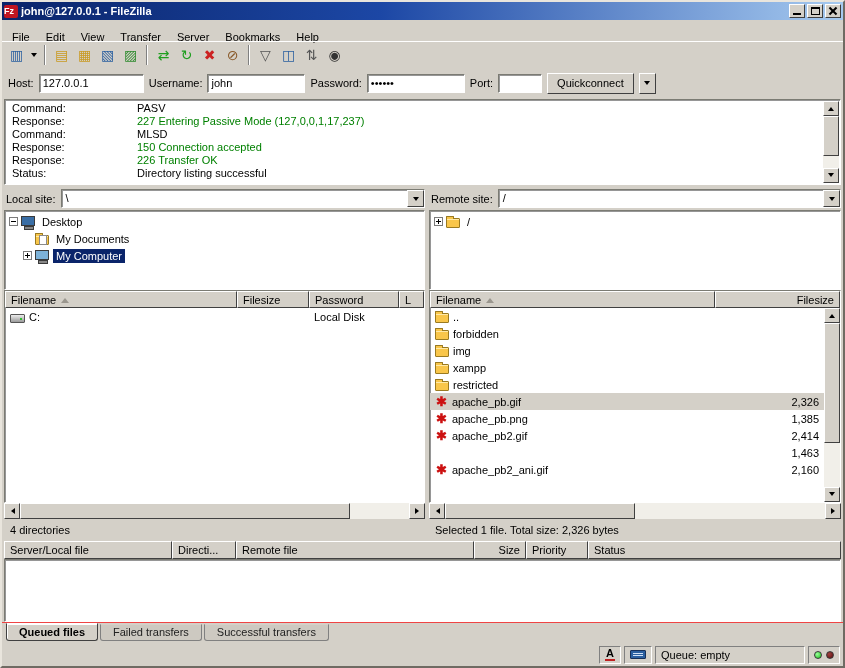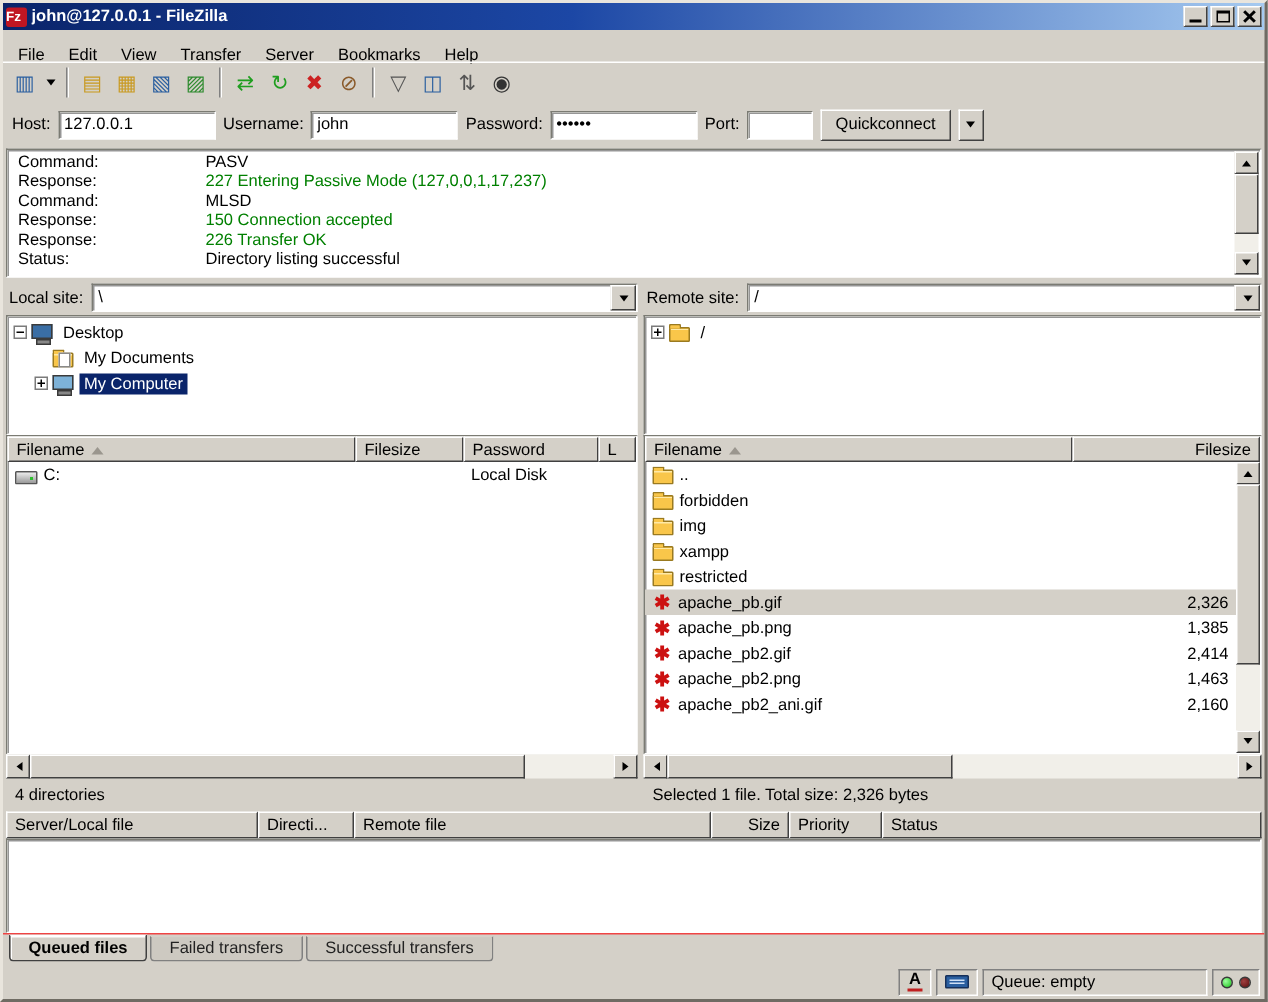--- a/index.html
+++ b/index.html
@@ -414,24 +414,20 @@
               <span class="fcell rc-size num">1,385</span>
             </div>
             <div class="frow">
               <span class="fcell rc-name">
                   <span class="ico i-broken"></span>
                   <span>apache_pb2.gif</span>
                 </span>
               <span class="fcell rc-size num">2,414</span>
             </div>
             <div class="frow">
-              <span class="fcell rc-name">
-                  <span class="ico i-broken"></span>
-                  <span>apache_pb2.png</span>
-                </span>
               <span class="fcell rc-size num">1,463</span>
             </div>
             <div class="frow">
               <span class="fcell rc-name">
                   <span class="ico i-broken"></span>
                   <span>apache_pb2_ani.gif</span>
                 </span>
               <span class="fcell rc-size num">2,160</span>
             </div>
           </div>

